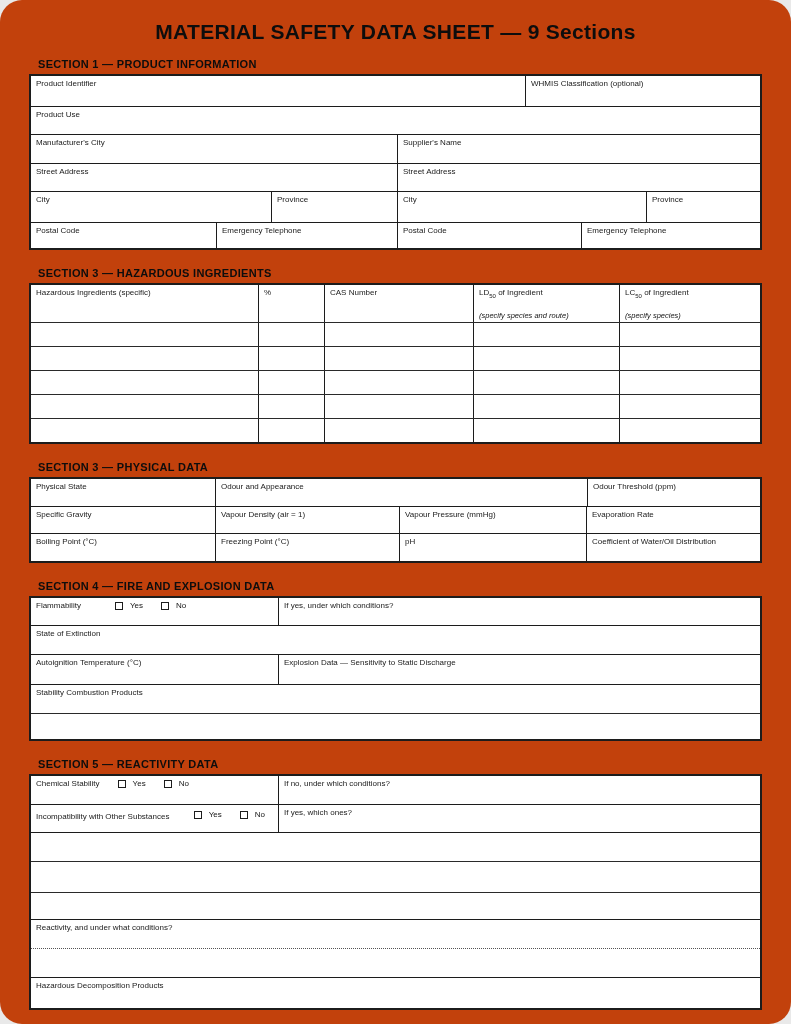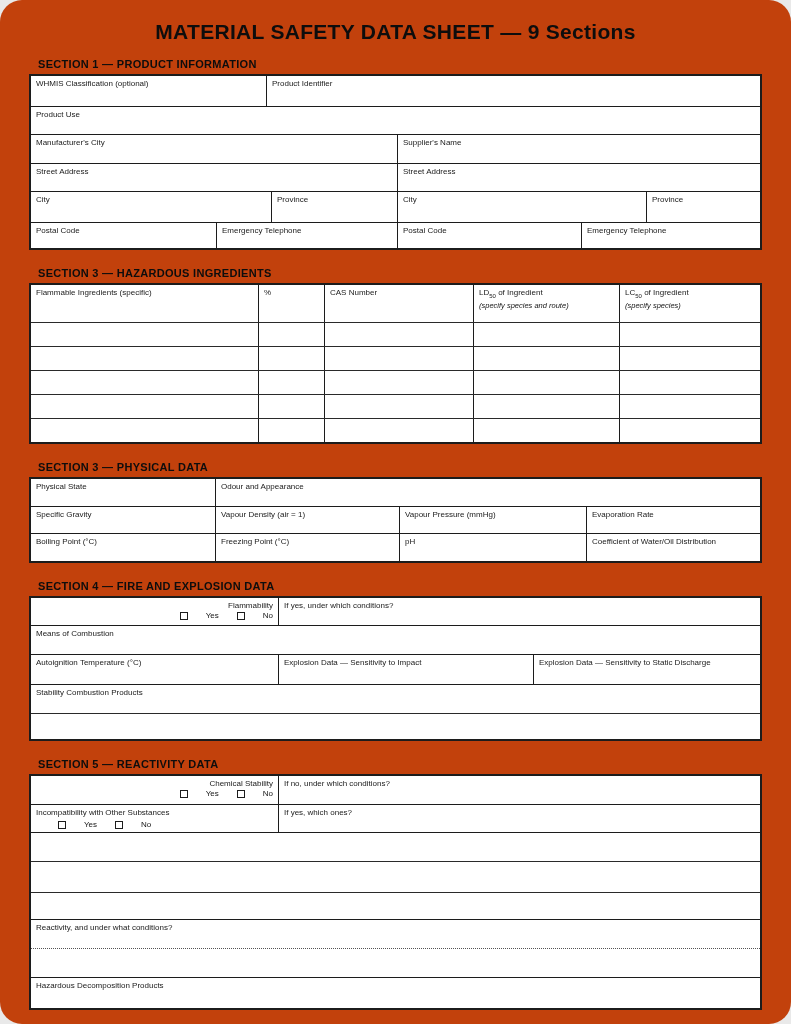--- a/index.html
+++ b/index.html
@@ -32,47 +32,47 @@
   .cell.grow { flex:1 1 aupx; flex:1; }
   
   .h23{height:23px}.h25{height:25px}.h26{height:26px}.h27{height:27px}
   .h28{height:28px}.h29{height:29px}.h30{height:30px}.h37{height:37px}
   
   .w494{width:494px}.w366{width:366px}.w240{width:240px}.w126{width:126px}
   .w249{width:249px}.w185{width:185px}.w181{width:181px}.w184{width:184px}
   .w227{width:227px}.w66{width:66px}.w149{width:149px}.w146{width:146px}
   .w372{width:372px}.w187{width:187px}.w247{width:247px}.w255{width:255px}
   .lbl { color:#1a1a1a; }
-  .note { display:block; font-style:italic; font-size:7.5px; margin-top:1px; }
+  .note { display:block; font-style:italic; font-size:7.5px; margin-top:11px; }
   .subscript { font-size:6px; vertical-align:sub; }
   .cb-group { display:inline-flex; gap:18px; margin-left:34px; }
-  .cb { display:inline-flex; align-items:center; gap:18px; cursor:pointer; }
+  .cb { display:inline-flex; align-items:center; gap:7px; cursor:pointer; }
   .cb .box {
     width:8px; height:8px; border:1.2px solid #1c1c1c; display:inline-block;
     background:#fff; box-sizing:border-box;
   }
   .cb .cb-label { font-size:8px; }
-  .flex-between { display:flex; align-items:flex-end;flex-direction:column; }
+  .flex-between { display:flex; align-items:flex-start; }
 </style>
 </head>
 <body>
 
 <div class="page">
 
   <div class="main-title">MATERIAL SAFETY DATA SHEET — 9 Sections</div>
 
   <div class="section">
     <div class="section-title">SECTION 1 — PRODUCT INFORMATION</div>
     <div class="tbl">
       <div class="row h30">
-        <div class="cell grow">
-          <span class="lbl">WHMIS Classification (optional)</span>
-        </div>
         <div class="cell w494">
           <span class="lbl">Product Identifier</span>
+        </div>
+        <div class="cell grow">
+          <span class="lbl">WHMIS Classification (optional)</span>
         </div>
       </div>
       <div class="row h27">
         <div class="cell grow">
           <span class="lbl">Product Use</span>
         </div>
       </div>
       <div class="row h28">
         <div class="cell w366">
           <span class="lbl">Manufacturer's City</span>
@@ -118,21 +118,21 @@
         </div>
       </div>
     </div>
   </div>
 
   <div class="section">
     <div class="section-title">SECTION 3 — HAZARDOUS INGREDIENTS</div>
     <div class="tbl">
       <div class="row h37">
         <div class="cell w227">
-          <span class="lbl">Flammable Ingredients (specific)</span>
+          <span class="lbl">Hazardous Ingredients (specific)</span>
         </div>
         <div class="cell w66">
           <span class="lbl">%</span>
         </div>
         <div class="cell w149">
           <span class="lbl">CAS Number</span>
         </div>
         <div class="cell w146">
           <span class="lbl"><span>LD</span><span class="subscript">50</span><span> of Ingredient</span></span>
           <span class="note">(specify species and route)</span>
@@ -183,20 +183,23 @@
   <div class="section">
     <div class="section-title">SECTION 3 — PHYSICAL DATA</div>
     <div class="tbl">
       <div class="row h27">
         <div class="cell w184">
           <span class="lbl">Physical State</span>
         </div>
         <div class="cell w372">
           <span class="lbl">Odour and Appearance</span>
         </div>
+        <div class="cell grow">
+          <span class="lbl">Odour Threshold (ppm)</span>
+        </div>
       </div>
       <div class="row h26">
         <div class="cell w184">
           <span class="lbl">Specific Gravity</span>
         </div>
         <div class="cell w184">
           <span class="lbl">Vapour Density (air = 1)</span>
         </div>
         <div class="cell w187">
           <span class="lbl">Vapour Pressure (mmHg)</span>
@@ -238,30 +241,27 @@
               <span class="cb-label">No</span>
             </span>
           </span>
         </div>
         <div class="cell grow">
           <span class="lbl">If yes, under which conditions?</span>
         </div>
       </div>
       <div class="row h28">
         <div class="cell grow">
-          <span class="lbl">Means of Combustion</span>
+          <span class="lbl">State of Extinction</span>
         </div>
       </div>
       <div class="row h29">
         <div class="cell w247">
           <span class="lbl">Autoignition Temperature (°C)</span>
         </div>
-        <div class="cell w255">
-          <span class="lbl">Explosion Data — Sensitivity to Impact</span>
-        </div>
         <div class="cell grow">
           <span class="lbl">Explosion Data — Sensitivity to Static Discharge</span>
         </div>
       </div>
       <div class="row h28">
         <div class="cell grow">
           <span class="lbl">Stability Combustion Products</span>
         </div>
       </div>
       <div class="row h25 thin">

